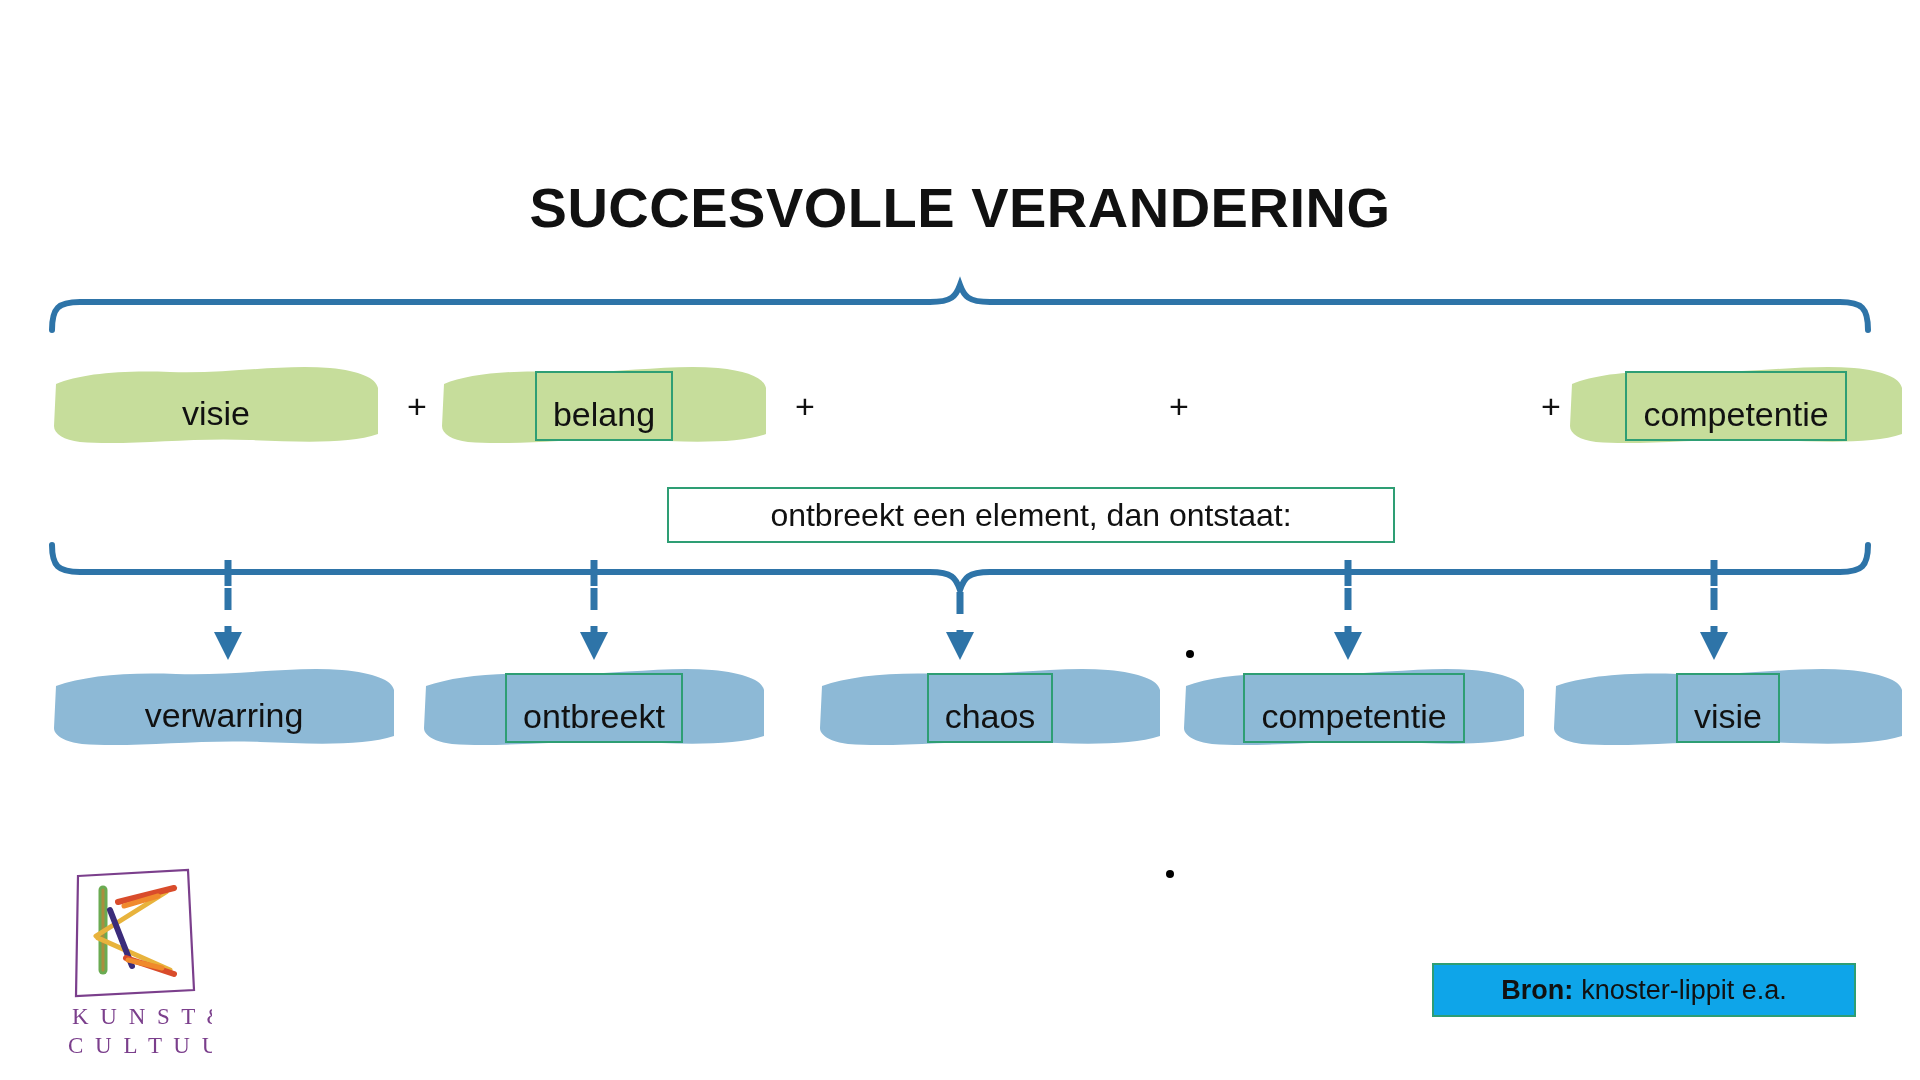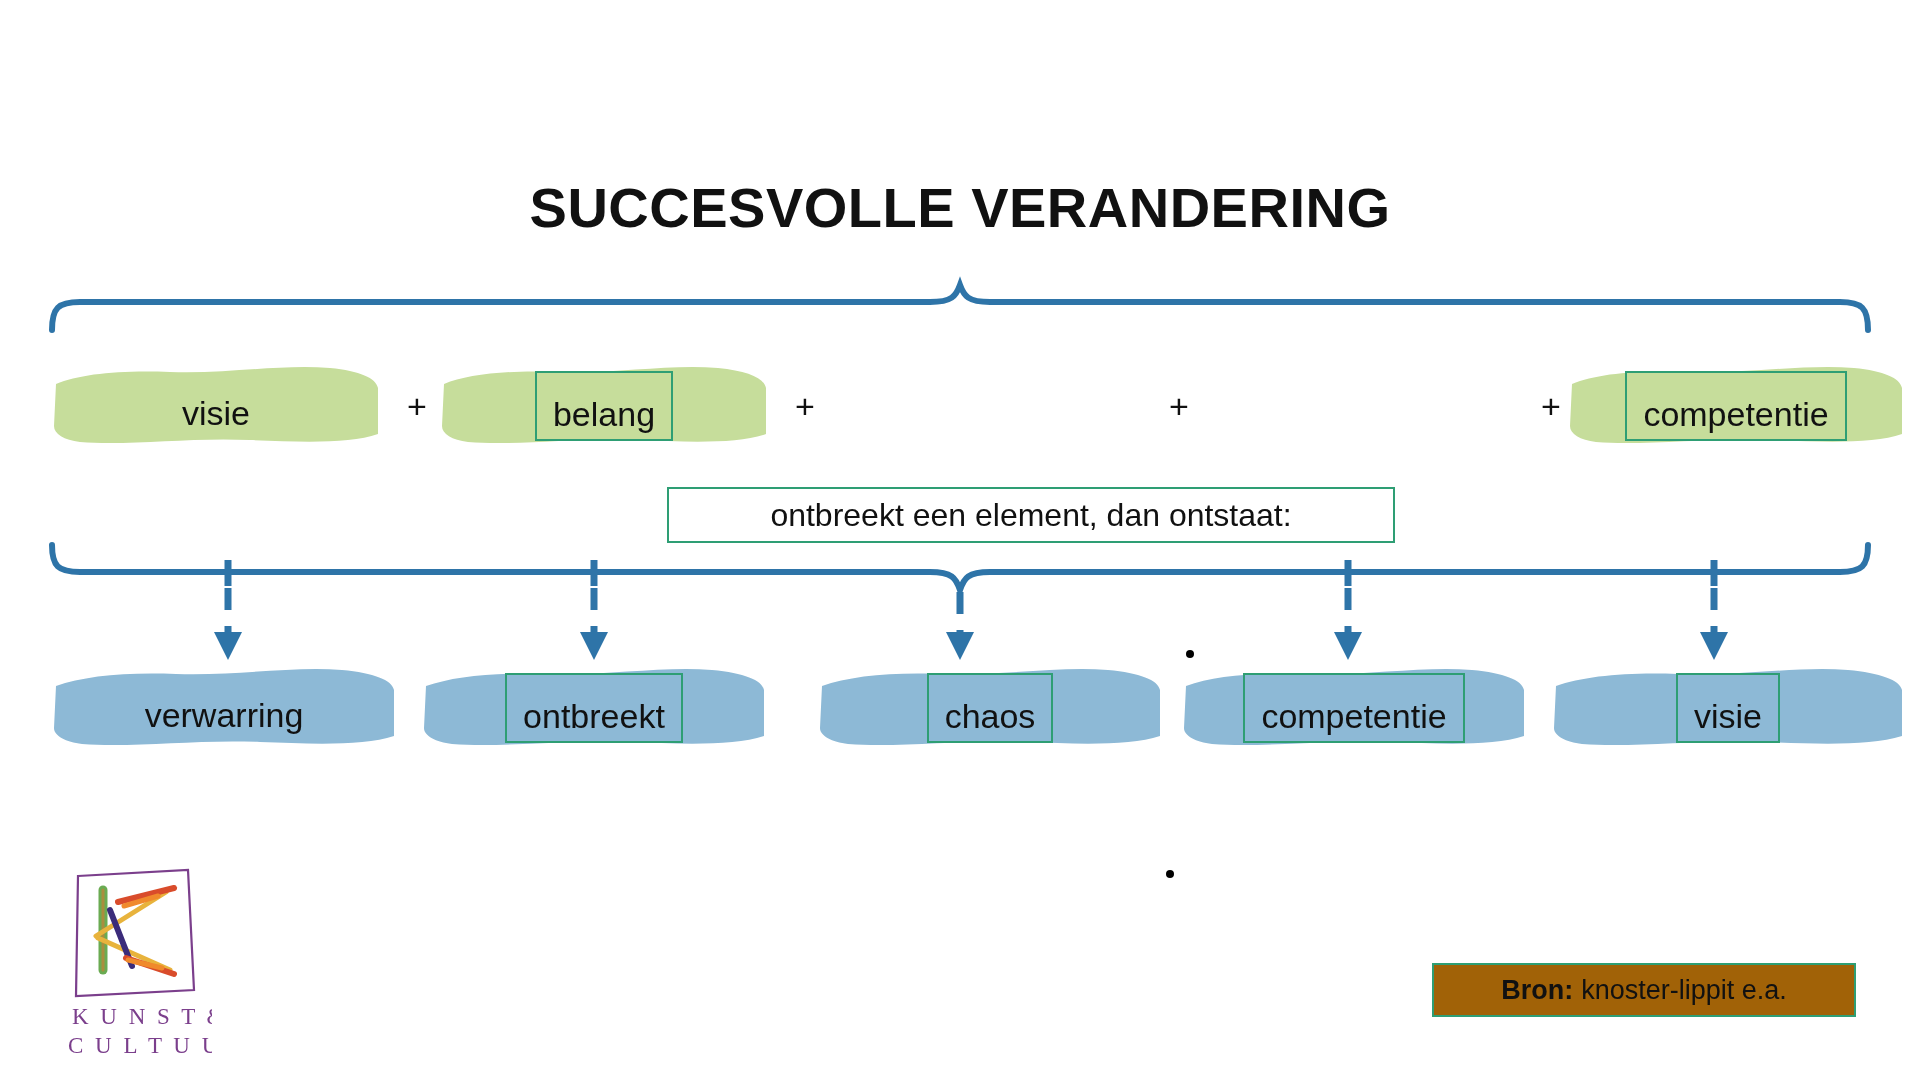--- a/index.html
+++ b/index.html
@@ -129,21 +129,21 @@
   }
 
   
   #source-box {
     position: absolute;
     left: 1432px;
     top: 963px;
     width: 424px;
     height: 54px;
     border: 2px solid #2e9e74;
-    background: #a16207;
+    background: #0ea5e9;
     display: flex;
     align-items: center;
     justify-content: center;
     font-size: 27px;
     color: #111111;
     white-space: nowrap;
     box-sizing: border-box;
   }
   #source-box .src-label { font-weight: bold; margin-right: 8px; }
 

